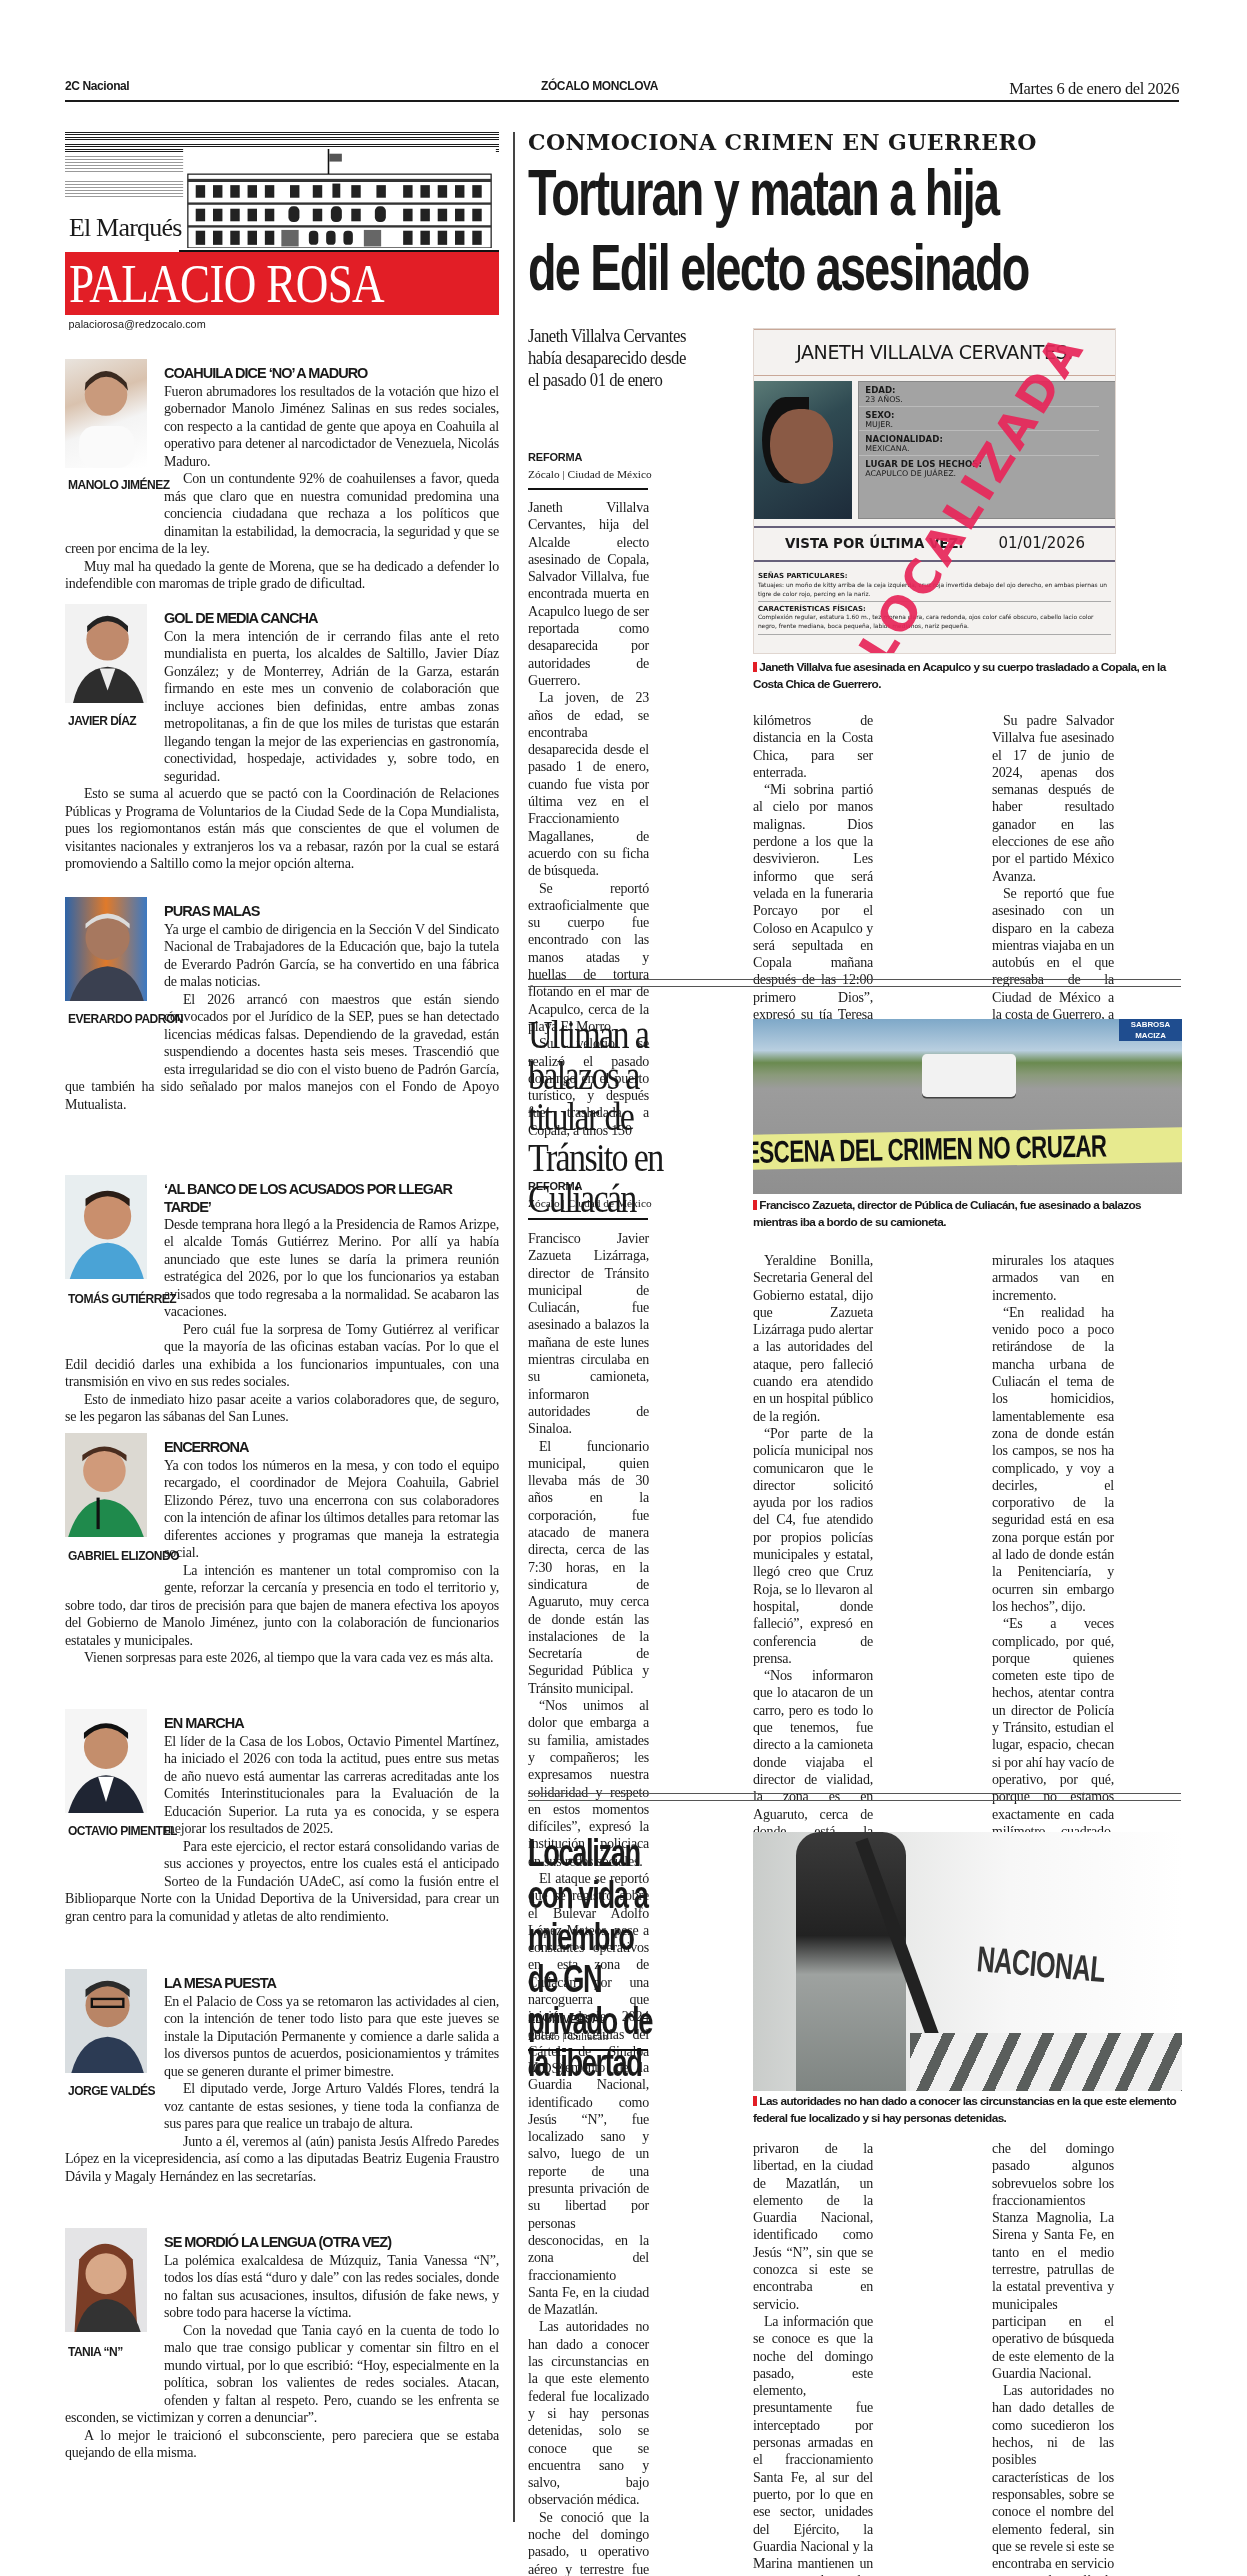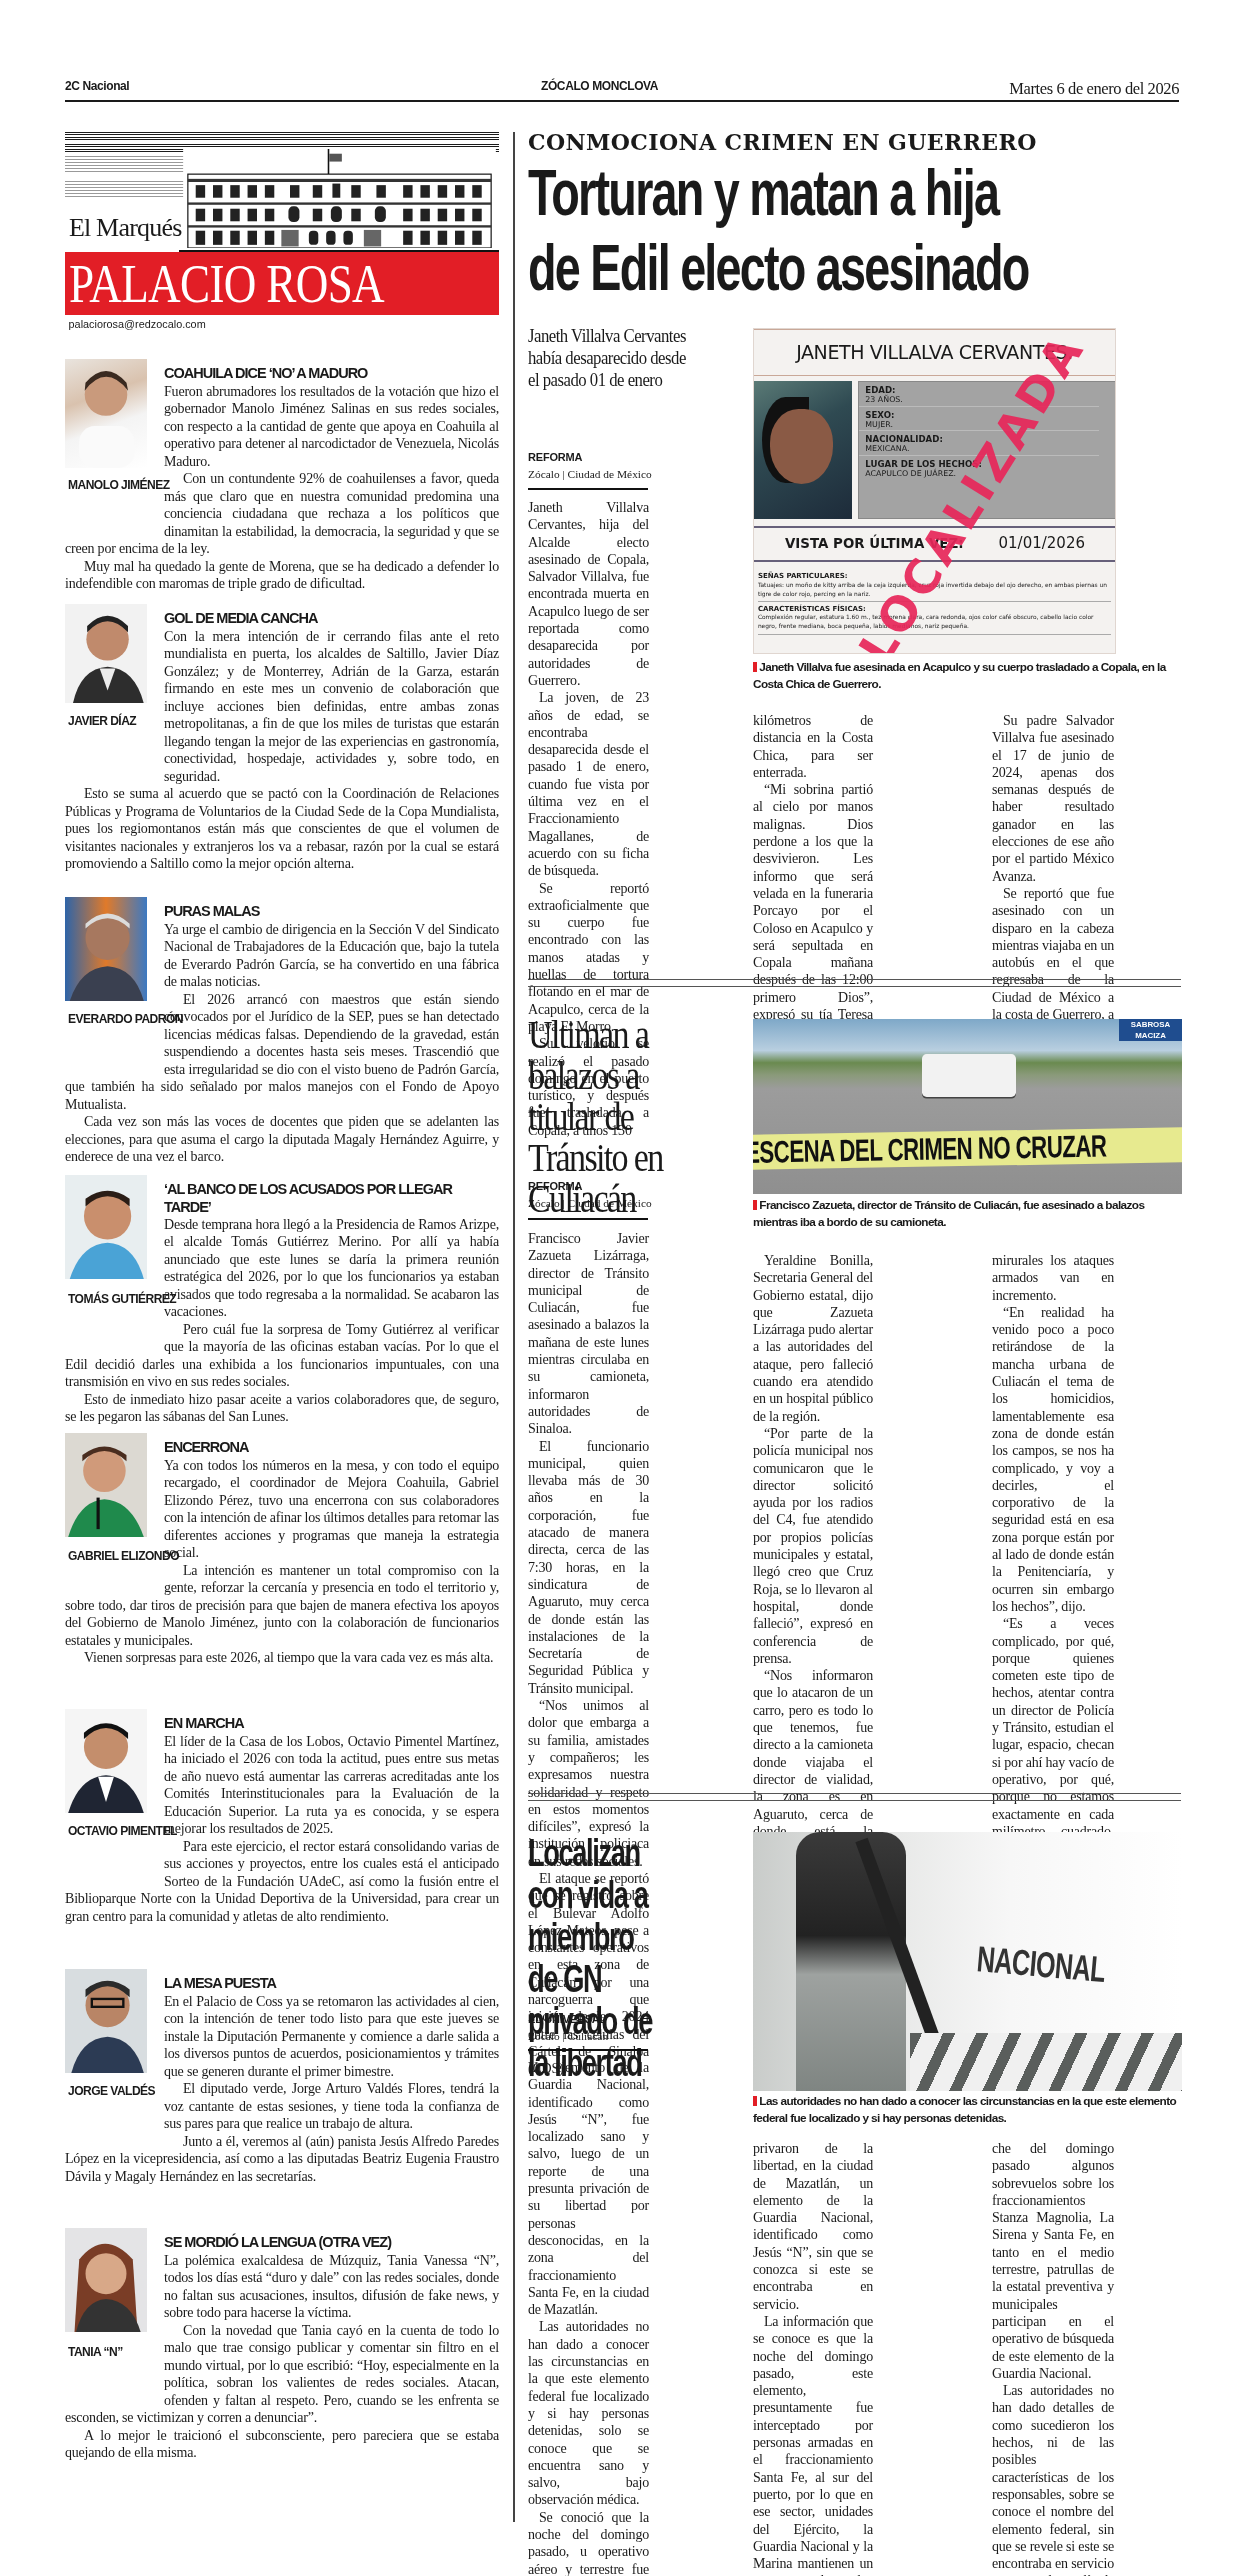--- a/index.html
+++ b/index.html
@@ -196,21 +196,20 @@
   <div class="photo" style="height:104px;background:linear-gradient(90deg,#2e64a8 0%,#e07a2a 50%,#3c79c2 100%);"><svg width="82" height="104" viewBox="0 0 104 132">
         <circle cx="54" cy="52" r="28" fill="#a7785f"></circle>
         <path d="M26 40 Q54 14 82 40 L82 34 Q54 8 26 34Z" fill="#dcdcdc"></path>
         <path d="M6 132 Q20 90 54 88 Q88 90 100 132Z" fill="#3a4050"></path>
       </svg></div>
   <div class="person" style="top:114px;">EVERARDO PADRÓN</div>
   <div class="float-space" style="height:177px;"></div>
   <h3>PURAS MALAS</h3>
   <p>Ya urge el cambio de dirigencia en la Sección V del Sindicato Nacional de Trabajadores de la Educación que, bajo la tutela de Everardo Padrón García, se ha convertido en una fábrica de malas noticias.</p>
   <p class="ind">El 2026 arrancó con maestros que están siendo convocados por el Jurídico de la SEP, pues se han detectado licencias médicas falsas. Dependiendo de la gravedad, están suspendiendo a docentes hasta seis meses. Trascendió que esta irregularidad se dio con el visto bueno de Padrón García, que también ha sido señalado por malos manejos con el Fondo de Apoyo Mutualista.</p>
-  <p class="ind">Cada vez son más las voces de docentes que piden que se adelanten las elecciones, para que asuma el cargo la diputada Magaly Hernández Aguirre, y enderece de una vez el barco.</p>
 </div>
 
 <div class="item" style="top:1175px;">
   <div class="photo" style="height:104px;background:#e8eef0;"><svg width="82" height="104" viewBox="0 0 104 132">
         <circle cx="54" cy="52" r="30" fill="#c98f6d"></circle>
         <path d="M26 40 Q54 14 82 40 L82 30 Q54 10 26 30Z" fill="#2a1d16"></path>
         <path d="M6 132 Q20 88 54 86 Q88 88 100 132Z" fill="#4aa3d6"></path>
       </svg></div>
   <div class="person" style="top:116px;">TOMÁS GUTIÉRREZ</div>
   <div class="float-space" style="height:178px;"></div>
@@ -352,21 +351,21 @@
 <div class="abs headline2" style="left:528px; top:1014px; width:165px;">Ultiman a balazos a titular de Tránsito en Culiacán</div>
 <div class="abs agency" style="left:528px; top:1180px;">REFORMA</div>
 <div class="abs dateline" style="left:528px; top:1197px;">Zócalo | Ciudad de México</div>
 <div class="abs byline-rule" style="left:528px; top:1218px;"></div>
 
 <div class="abs photo-road">
   <div class="sign">SABROSA MACIZA</div>
   <div class="truck"></div>
   <div class="tape"><span>ESCENA DEL CRIMEN NO CRUZAR</span></div>
 </div>
-<div class="abs caption" style="left:753px; top:1197px; width:429px;"><span class="mark"></span><span>Francisco Zazueta, director de Tránsito de Culiacán, fue asesinado a balazos mientras iba a bordo de su camioneta.</span></div>
+<div class="abs caption" style="left:753px; top:1197px; width:429px;"><span class="mark"></span><span>Francisco Zazueta, director de Pública de Culiacán, fue asesinado a balazos mientras iba a bordo de su camioneta.</span></div>
 
 <div class="abs body-col" style="left:528px; top:1230px;">
   <p>Francisco Javier Zazueta Lizárraga, director de Tránsito municipal de Culiacán, fue asesinado a balazos la mañana de este lunes mientras circulaba en su camioneta, informaron autoridades de Sinaloa.</p>
   <p class="ind">El funcionario municipal, quien llevaba más de 30 años en la corporación, fue atacado de manera directa, cerca de las 7:30 horas, en la sindicatura de Aguaruto, muy cerca de donde están las instalaciones de la Secretaría de Seguridad Pública y Tránsito municipal.</p>
   <p class="ind">“Nos unimos al dolor que embarga a su familia, amistades y compañeros; les expresamos nuestra solidaridad y respeto en estos momentos difíciles”, expresó la institución policiaca en sus redes sociales.</p>
   <p class="ind">El ataque se reportó que se registró sobre el Bulevar Adolfo López Mateos, pese a constantes operativos en esta zona de Culiacán por una narcoguerra que inició desde 2024 entre las células del Cártel de Sinaloa (CDS).</p>
 </div>
 <div class="abs body-col" style="left:753px; top:1252px; width:120px;">
   <p class="ind">Yeraldine Bonilla, Secretaria General del Gobierno estatal, dijo que Zazueta Lizárraga pudo alertar a las autoridades del ataque, pero falleció cuando era atendido en un hospital público de la región.</p>
   <p class="ind">“Por parte de la policía municipal nos comunicaron que le director solicitó ayuda por los radios del C4, fue atendido por propios policías municipales y estatal, llegó creo que Cruz Roja, se lo llevaron al hospital, donde falleció”, expresó en conferencia de prensa.</p>

